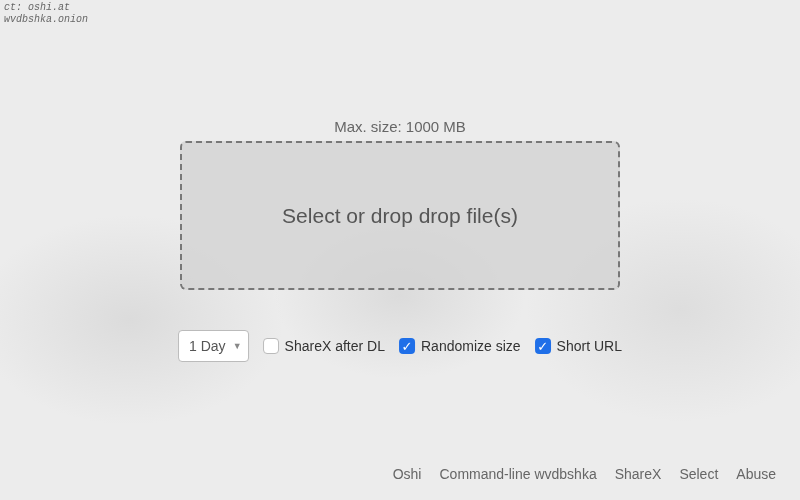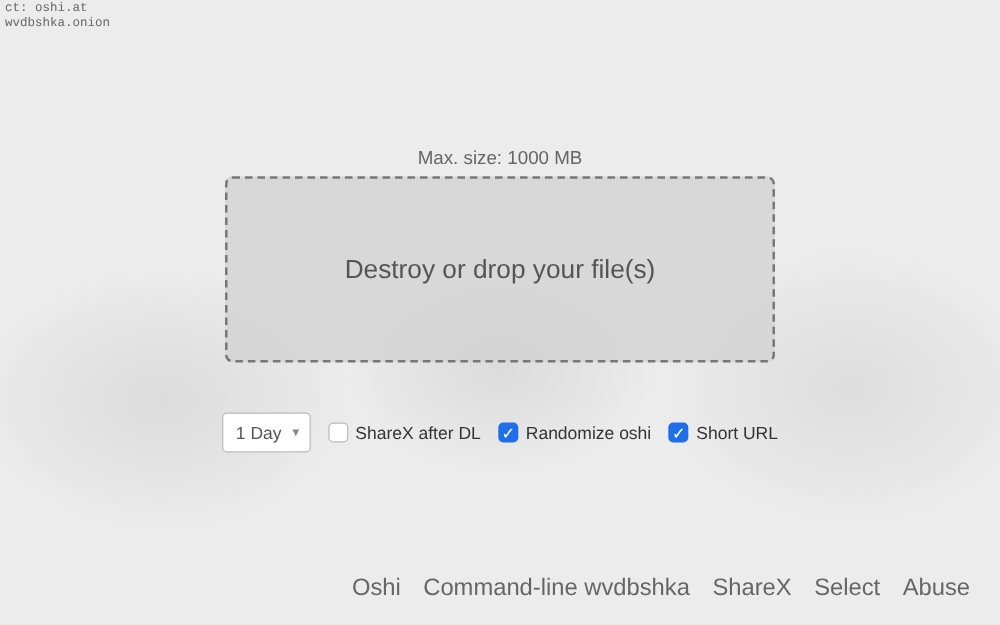--- a/index.html
+++ b/index.html
@@ -24,20 +24,21 @@
     pointer-events: none;
   }
   .corner-text {
     position: absolute;
     top: 2px;
     left: 4px;
     font-size: 10px;
     line-height: 12px;
     color: #666;
     font-family: "Courier New", monospace;
+    font-style: italic;
   }
   .center-wrap {
     position: absolute;
     left: 50%;
     top: 118px;
     transform: translateX(-50%);
     width: 440px;
     text-align: center;
   }
   .maxsize {
@@ -116,57 +117,57 @@
   .cbx.checked {
     background: #1f6fe8;
     color: #fff;
   }
   .footer {
     position: absolute;
     bottom: 18px;
     right: 24px;
     display: flex;
     gap: 18px;
-    font-size: 19px;
+    font-size: 14px;
     color: #666;
   }
   .footer span {
     cursor: pointer;
   }
 </style>
 </head>
 <body>
 
 <div class="corner-text">
   <div>ct: oshi.at</div>
   <div>wvdbshka.onion</div>
 </div>
 
 <div class="center-wrap">
   <div class="maxsize">Max. size: 1000 MB</div>
   <div class="dropzone">
-    <span>Destroy or drop your file(s)</span>
+    <span>Select or drop drop file(s)</span>
   </div>
 </div>
 
 <div class="options-row">
 
   <div class="select-wrap">
     <span>1 Day</span>
     <span class="caret">▼</span>
   </div>
 
   <div class="opt">
     <span class="cbx unchecked">✓</span>
     <span>ShareX after DL</span>
   </div>
 
   <div class="opt">
     <span class="cbx checked">✓</span>
-    <span>Randomize oshi</span>
+    <span>Randomize size</span>
   </div>
 
   <div class="opt">
     <span class="cbx checked">✓</span>
     <span>Short URL</span>
   </div>
 
 </div>
 
 <div class="footer">

